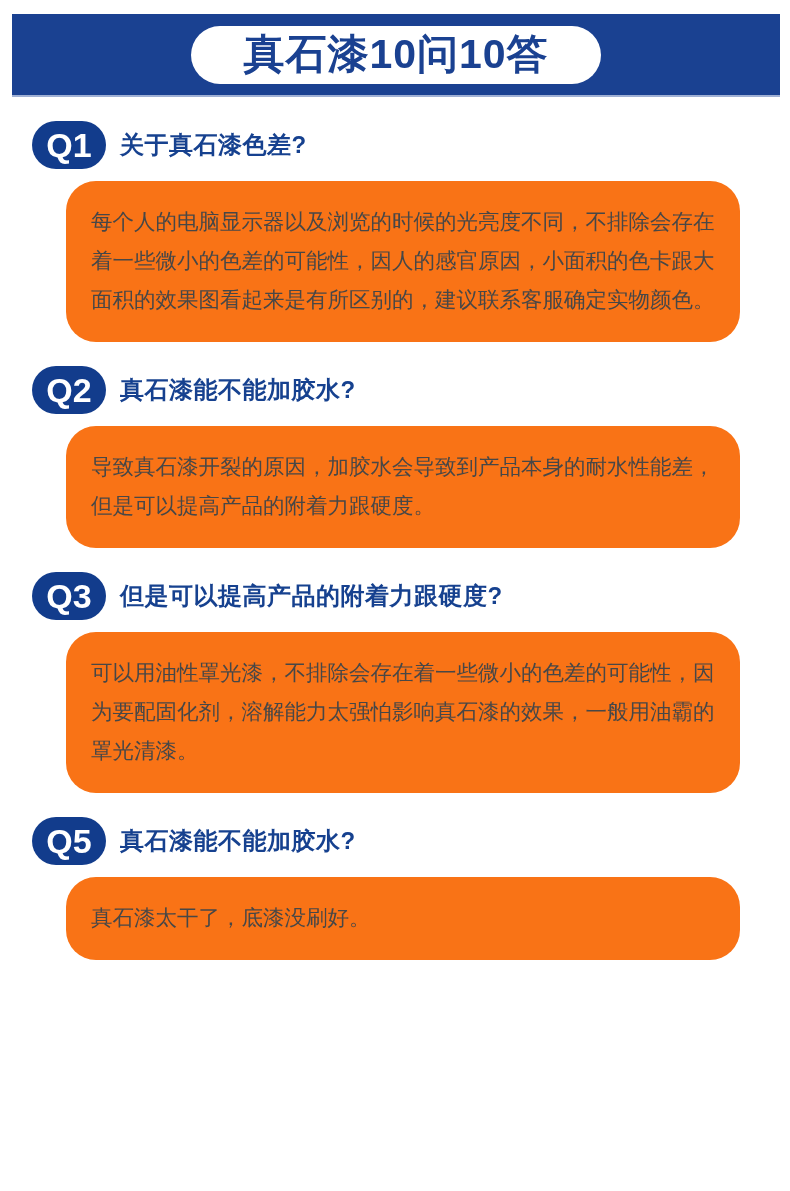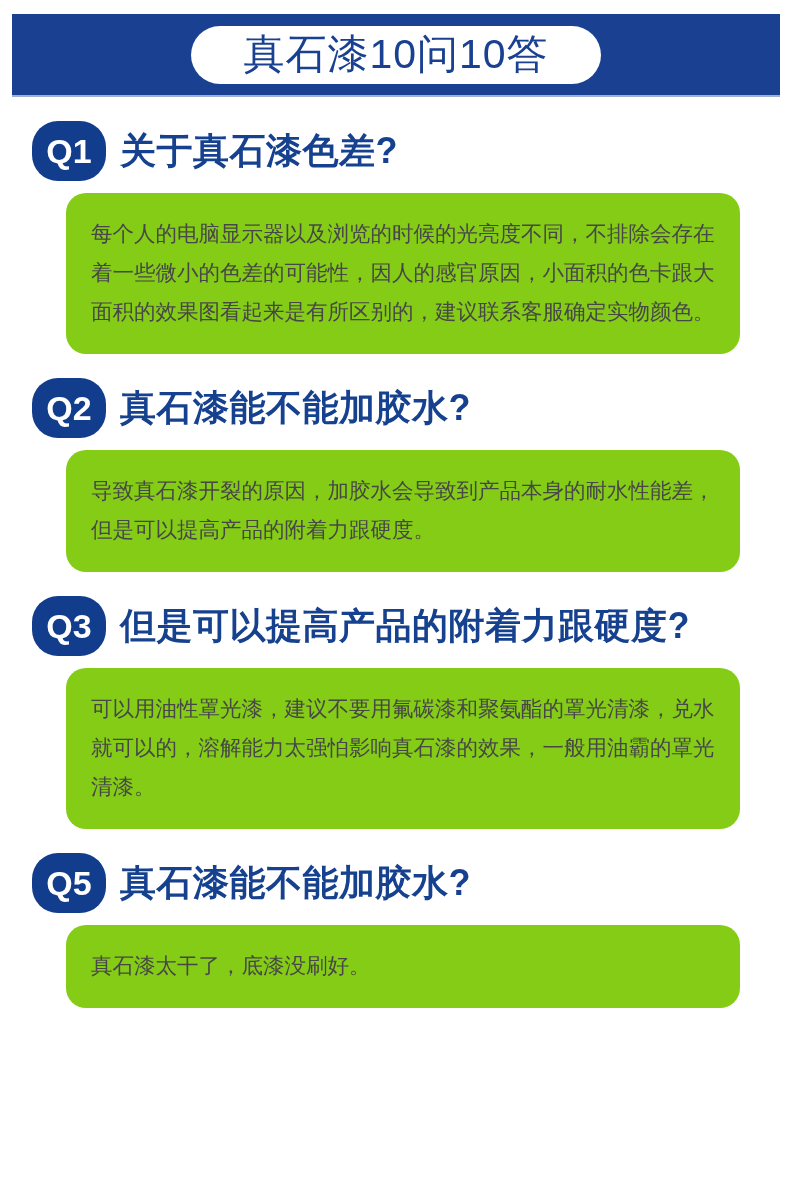--- a/index.html
+++ b/index.html
@@ -21,52 +21,52 @@
     box-sizing: border-box;
   }
   .banner-pill {
     background: #ffffff;
     border-radius: 31px;
     height: 58px;
     padding: 0 52px;
     display: flex; align-items: center; justify-content: center;
     color: #1a4191;
     font-size: 41px;
-    font-weight: normal;
+    font-weight: bold;
     letter-spacing: 1px;
   }
 
   
   .q-row {
     margin: 24px 0 0 32px;
     display: flex; align-items: center;
   }
   .q-badge {
-    width: 74px; height: 60px;
+    width: 74px; height: 48px;
     background: #123c8c;
     border-radius: 26px;
     color: #ffffff;
     font-size: 34px; font-weight: bold;
     display: flex; align-items: center; justify-content: center;
     flex: 0 0 auto;
   }
   .q-title {
     margin-left: 14px;
     color: #16418f;
-    font-size: 36px;
+    font-size: 24px;
     font-weight: bold;
     letter-spacing: 0.5px;
     white-space: nowrap;
   }
 
   
   .answer-card {
     margin: 12px 50px 0 66px;
-    background: #84cc16;
-    border-radius: 20px;
+    background: #f97316;
+    border-radius: 30px;
     padding: 22px 25px;
     box-sizing: border-box;
   }
   .answer-text {
     color: #474747;
     font-size: 21.5px;
     line-height: 39px;
     text-align: left;
     word-break: break-all;
   }
@@ -101,21 +101,21 @@
       <div class="answer-text">导致真石漆开裂的原因，加胶水会导致到产品本身的耐水性能差，但是可以提高产品的附着力跟硬度。</div>
     </div>
   </div>
 
   <div class="faq-item">
     <div class="q-row">
       <div class="q-badge">Q3</div>
       <div class="q-title">但是可以提高产品的附着力跟硬度?</div>
     </div>
     <div class="answer-card">
-      <div class="answer-text">可以用油性罩光漆，建议不要用氟碳漆和聚氨酯的罩光清漆，兑水就可以的，溶解能力太强怕影响真石漆的效果，一般用油霸的罩光清漆。</div>
+      <div class="answer-text">可以用油性罩光漆，不排除会存在着一些微小的色差的可能性，因为要配固化剂，溶解能力太强怕影响真石漆的效果，一般用油霸的罩光清漆。</div>
     </div>
   </div>
 
   <div class="faq-item">
   </div>
 
   <div class="faq-item">
     <div class="q-row">
       <div class="q-badge">Q5</div>
       <div class="q-title">真石漆能不能加胶水?</div>

